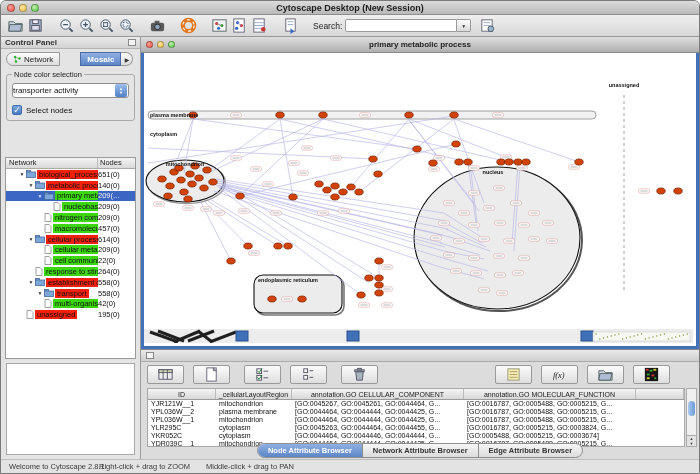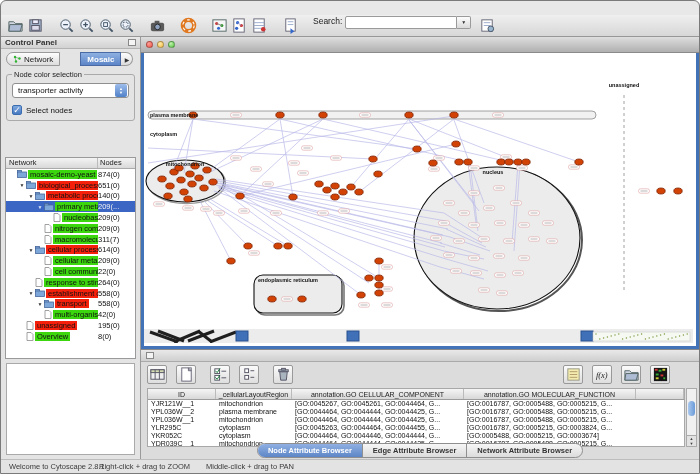--- a/index.html
+++ b/index.html
@@ -18,21 +18,21 @@
   .light.green{background:radial-gradient(circle at 35% 30%,#c4f2b0,#54c843);}
   .win-title{position:absolute;left:0;right:0;text-align:center;font-size:9px;
     font-weight:bold;color:#1c1c1c;line-height:14px;}
   
   .toolbar{position:absolute;top:14px;left:0;right:0;height:22px;
     background:linear-gradient(#efefef,#d7d7d7);border-bottom:1px solid #979797;
     display:flex;align-items:center;padding:0 4px;}
   .tb-group{display:flex;align-items:center;margin-right:11px;}
   .tb-btn{width:20px;height:20px;display:flex;align-items:center;justify-content:center;
     border-radius:3px;}
-  .search-wrap{display:flex;align-items:flex-start;margin-left:2px;}
+  .search-wrap{display:flex;align-items:center;margin-left:2px;}
   .search-label{font-size:8.5px;color:#222;margin-right:3px;}
   .search-input{width:112px;height:13px;border:1px solid #9a9a9a;border-radius:2px 0 0 2px;
     background:#fff;font-size:8px;padding:0 2px;outline:none;}
   .search-drop{width:14px;height:13px;border:1px solid #9a9a9a;border-left:none;
     background:linear-gradient(#fdfdfd,#d9d9d9);font-size:5px;color:#333;
     display:flex;align-items:center;justify-content:center;border-radius:0 2px 2px 0;}
   
   .main{position:absolute;top:36px;left:0;right:0;bottom:14px;display:flex;}
   
   .control-panel{width:140px;background:#e4e4e4;border-right:1px solid #9a9a9a;
@@ -49,21 +49,21 @@
   .cp-tab.selected{background:linear-gradient(#8fb0e2,#5d86c7);color:#fff;font-weight:bold;
     border-color:#4a6aa5;margin-left:20px;}
   .cp-tab-arrow{width:12px;height:14px;border:1px solid #9a9a9a;border-left:none;
     border-radius:0 7px 7px 0;background:linear-gradient(#fdfdfd,#dcdcdc);
     font-size:6px;display:flex;align-items:center;justify-content:center;color:#333;}
   .groupbox{position:relative;margin:6px 5px 4px 5px;border:1px solid #aaa;
     border-radius:3px;padding:8px 5px 5px 5px;}
   .groupbox .legend{position:absolute;top:-5px;left:5px;background:#e4e4e4;
     padding:0 2px;font-size:7.5px;color:#222;}
   .combo{height:15px;border:1px solid #8f8f8f;border-radius:3px;background:#fff;
-    display:flex;align-items:center;position:relative;padding-left:5px;}
+    display:flex;align-items:center;position:relative;}
   .combo .val{font-size:8px;color:#111;flex:1;}
   .combo .cap{width:12px;height:13px;margin:0 1px;border-radius:2px;
     background:linear-gradient(#9dbdec,#5181c8);display:flex;flex-direction:column;
     align-items:center;justify-content:center;color:#fff;font-size:4px;line-height:4px;}
   .check-row{display:flex;align-items:center;gap:4px;margin-top:7px;}
   .checkbox{width:10px;height:10px;border-radius:2px;border:1px solid #3c6db0;
     background:linear-gradient(#7fa9e0,#4879c0);color:#fff;font-size:9px;line-height:9px;
     text-align:center;font-weight:bold;}
   .check-label{font-size:8px;color:#111;}
   
@@ -94,21 +94,21 @@
   .iw-titlebar .light{width:7px;height:7px;}
   .iw-title{position:absolute;left:0;right:0;text-align:center;font-size:8px;
     font-weight:bold;color:#222;}
   .canvas{position:absolute;top:16px;left:0;right:0;bottom:0;background:#fff;overflow:hidden;}
   
   .data-panel{flex:1;background:#dcdcdc;border-top:1px solid #888;position:relative;min-height:0;}
   .dp-header{height:12px;background:linear-gradient(#e9e9e9,#cfcfcf);
     border-bottom:1px solid #aaa;display:flex;align-items:center;padding:0 5px;}
   .dp-header .t{font-size:8px;font-weight:bold;color:#333;flex:1;}
   .dp-toolbar{height:25px;display:flex;align-items:center;padding:0 6px;}
-  .dp-btn{width:20px;height:19px;border:1px solid #999;border-radius:2px;
+  .dp-btn{width:37px;height:19px;border:1px solid #999;border-radius:2px;
     background:linear-gradient(#fbfbfb,#dedede);display:flex;align-items:center;
     justify-content:center;margin-right:9px;}
   .dp-gap{width:5px;}
   .dp-right{margin-left:auto;display:flex;margin-right:14px;}
   .dp-table{position:absolute;left:6px;right:14px;top:38px;height:59px;background:#fff;
     border:1px solid #a8a8a8;overflow:hidden;}
   .dpt-head{display:flex;height:11px;background:linear-gradient(#f5f5f5,#d8d8d8);
     border-bottom:1px solid #9c9c9c;}
   .dpt-head div{font-size:7px;color:#222;text-align:center;border-right:1px solid #bbb;
     overflow:hidden;white-space:nowrap;line-height:11px;}
@@ -133,20 +133,28 @@
     border-top:1px solid #bdbdbd;}
   .statusbar span{position:absolute;top:2px;font-size:7.5px;color:#3a3a3a;}
   .st0{left:8px;} .st1{left:98px;} .st2{left:193px;margin-left:12px;}
   svg{display:block;}
 </style>
 </head>
 <body>
 
 <div class="window">
 
+  <div class="titlebar">
+    <div class="lights">
+      <div class="light red"></div>
+      <div class="light yellow"></div>
+      <div class="light green"></div>
+    </div>
+    <div class="win-title">Cytoscape Desktop (New Session)</div>
+  </div>
 
   <div class="toolbar">
     <span id="tb-icons" style="display:flex;align-items:center;">
         <span class="tb-group">
           <div class="tb-btn">
             <svg viewBox="0 0 18 18" width="17" height="17">
               <path d="M2 5h5l2 2h7v8H2z" fill="#cfd6e0" stroke="#566"></path>
               <path d="M3 8h13l-2 7H2z" fill="#aebdd4" stroke="#566"></path>
             </svg>
           </div>
@@ -298,166 +306,154 @@
           <span class="check-label">Select nodes</span>
         </div>
       </div>
       <div class="tree">
         <div class="tree-head">
           <div class="c1">Network</div>
           <div class="c2">Nodes</div>
         </div>
         <div id="tree-rows">
             <div class="tree-row">
-              <span style="width: 3px; flex: 0 0 auto;"></span>
-              <span class="arrow"></span>
+              <span style="width: 12px; flex: 0 0 auto;"></span>
+              <span class="arrow">▼</span>
               <span style="flex: 0 0 auto; margin-right: 1px;">
                 <svg width="10" height="8" viewBox="0 0 10 8">
                   <rect x="0.5" y="0.5" width="4" height="2.5" fill="#7da7d8" stroke="#46679c" stroke-width="0.8"></rect>
                   <rect x="0.5" y="2" width="9" height="5.5" fill="#7da7d8" stroke="#46679c" stroke-width="0.8"></rect>
                 </svg>
               </span>
-              <span class="lbl green">mosaic-demo-yeast</span>
-              <span class="cnt">874(0)</span>
-            </div>
-            <div class="tree-row">
-              <span style="width: 12px; flex: 0 0 auto;"></span>
+              <span class="lbl red">biological_process</span>
+              <span class="cnt">651(0)</span>
+            </div>
+            <div class="tree-row">
+              <span style="width: 21px; flex: 0 0 auto;"></span>
               <span class="arrow">▼</span>
               <span style="flex: 0 0 auto; margin-right: 1px;">
                 <svg width="10" height="8" viewBox="0 0 10 8">
                   <rect x="0.5" y="0.5" width="4" height="2.5" fill="#7da7d8" stroke="#46679c" stroke-width="0.8"></rect>
                   <rect x="0.5" y="2" width="9" height="5.5" fill="#7da7d8" stroke="#46679c" stroke-width="0.8"></rect>
                 </svg>
               </span>
-              <span class="lbl red">biological_process</span>
-              <span class="cnt">651(0)</span>
-            </div>
-            <div class="tree-row">
-              <span style="width: 21px; flex: 0 0 auto;"></span>
+              <span class="lbl red">metabolic process</span>
+              <span class="cnt">140(0)</span>
+            </div>
+            <div class="tree-row selected">
+              <span style="width: 30px; flex: 0 0 auto;"></span>
               <span class="arrow">▼</span>
               <span style="flex: 0 0 auto; margin-right: 1px;">
                 <svg width="10" height="8" viewBox="0 0 10 8">
                   <rect x="0.5" y="0.5" width="4" height="2.5" fill="#7da7d8" stroke="#46679c" stroke-width="0.8"></rect>
                   <rect x="0.5" y="2" width="9" height="5.5" fill="#7da7d8" stroke="#46679c" stroke-width="0.8"></rect>
                 </svg>
               </span>
-              <span class="lbl red">metabolic process</span>
-              <span class="cnt">140(0)</span>
-            </div>
-            <div class="tree-row selected">
+              <span class="lbl green">primary metabo</span>
+              <span class="cnt">209(...</span>
+            </div>
+            <div class="tree-row">
+              <span style="width: 39px; flex: 0 0 auto;"></span>
+              <span class="arrow"></span>
+              <span style="flex: 0 0 auto; margin-right: 1px;">
+                <svg width="8" height="9" viewBox="0 0 8 9">
+                  <path d="M1 .5h4l2 2v6H1z" fill="#fff" stroke="#8a8a8a" stroke-width="0.8"></path>
+                </svg>
+              </span>
+              <span class="lbl green">nucleobase-</span>
+              <span class="cnt">209(0)</span>
+            </div>
+            <div class="tree-row">
               <span style="width: 30px; flex: 0 0 auto;"></span>
+              <span class="arrow"></span>
+              <span style="flex: 0 0 auto; margin-right: 1px;">
+                <svg width="8" height="9" viewBox="0 0 8 9">
+                  <path d="M1 .5h4l2 2v6H1z" fill="#fff" stroke="#8a8a8a" stroke-width="0.8"></path>
+                </svg>
+              </span>
+              <span class="lbl green">nitrogen compo</span>
+              <span class="cnt">209(0)</span>
+            </div>
+            <div class="tree-row">
+              <span style="width: 30px; flex: 0 0 auto;"></span>
+              <span class="arrow"></span>
+              <span style="flex: 0 0 auto; margin-right: 1px;">
+                <svg width="8" height="9" viewBox="0 0 8 9">
+                  <path d="M1 .5h4l2 2v6H1z" fill="#fff" stroke="#8a8a8a" stroke-width="0.8"></path>
+                </svg>
+              </span>
+              <span class="lbl green">macromolecule</span>
+              <span class="cnt">457(0)</span>
+            </div>
+            <div class="tree-row">
+              <span style="width: 21px; flex: 0 0 auto;"></span>
               <span class="arrow">▼</span>
               <span style="flex: 0 0 auto; margin-right: 1px;">
                 <svg width="10" height="8" viewBox="0 0 10 8">
                   <rect x="0.5" y="0.5" width="4" height="2.5" fill="#7da7d8" stroke="#46679c" stroke-width="0.8"></rect>
                   <rect x="0.5" y="2" width="9" height="5.5" fill="#7da7d8" stroke="#46679c" stroke-width="0.8"></rect>
                 </svg>
               </span>
-              <span class="lbl green">primary metabo</span>
-              <span class="cnt">209(...</span>
-            </div>
-            <div class="tree-row">
-              <span style="width: 39px; flex: 0 0 auto;"></span>
+              <span class="lbl red">cellular process</span>
+              <span class="cnt">614(0)</span>
+            </div>
+            <div class="tree-row">
+              <span style="width: 30px; flex: 0 0 auto;"></span>
               <span class="arrow"></span>
               <span style="flex: 0 0 auto; margin-right: 1px;">
                 <svg width="8" height="9" viewBox="0 0 8 9">
                   <path d="M1 .5h4l2 2v6H1z" fill="#fff" stroke="#8a8a8a" stroke-width="0.8"></path>
                 </svg>
               </span>
-              <span class="lbl green">nucleobase-</span>
+              <span class="lbl green">cellular metabo</span>
               <span class="cnt">209(0)</span>
             </div>
             <div class="tree-row">
               <span style="width: 30px; flex: 0 0 auto;"></span>
               <span class="arrow"></span>
               <span style="flex: 0 0 auto; margin-right: 1px;">
                 <svg width="8" height="9" viewBox="0 0 8 9">
                   <path d="M1 .5h4l2 2v6H1z" fill="#fff" stroke="#8a8a8a" stroke-width="0.8"></path>
                 </svg>
               </span>
-              <span class="lbl green">nitrogen compo</span>
-              <span class="cnt">209(0)</span>
-            </div>
-            <div class="tree-row">
-              <span style="width: 30px; flex: 0 0 auto;"></span>
+              <span class="lbl green">cell communicat</span>
+              <span class="cnt">22(0)</span>
+            </div>
+            <div class="tree-row">
+              <span style="width: 21px; flex: 0 0 auto;"></span>
               <span class="arrow"></span>
               <span style="flex: 0 0 auto; margin-right: 1px;">
                 <svg width="8" height="9" viewBox="0 0 8 9">
                   <path d="M1 .5h4l2 2v6H1z" fill="#fff" stroke="#8a8a8a" stroke-width="0.8"></path>
                 </svg>
               </span>
-              <span class="lbl green">macromolecule</span>
-              <span class="cnt">311(7)</span>
+              <span class="lbl green">response to stimulu</span>
+              <span class="cnt">264(0)</span>
             </div>
             <div class="tree-row">
               <span style="width: 21px; flex: 0 0 auto;"></span>
               <span class="arrow">▼</span>
               <span style="flex: 0 0 auto; margin-right: 1px;">
                 <svg width="10" height="8" viewBox="0 0 10 8">
                   <rect x="0.5" y="0.5" width="4" height="2.5" fill="#7da7d8" stroke="#46679c" stroke-width="0.8"></rect>
                   <rect x="0.5" y="2" width="9" height="5.5" fill="#7da7d8" stroke="#46679c" stroke-width="0.8"></rect>
                 </svg>
               </span>
-              <span class="lbl red">cellular process</span>
-              <span class="cnt">614(0)</span>
+              <span class="lbl red">establishment of lo</span>
+              <span class="cnt">558(0)</span>
             </div>
             <div class="tree-row">
               <span style="width: 30px; flex: 0 0 auto;"></span>
-              <span class="arrow"></span>
-              <span style="flex: 0 0 auto; margin-right: 1px;">
-                <svg width="8" height="9" viewBox="0 0 8 9">
-                  <path d="M1 .5h4l2 2v6H1z" fill="#fff" stroke="#8a8a8a" stroke-width="0.8"></path>
-                </svg>
-              </span>
-              <span class="lbl green">cellular metabo</span>
-              <span class="cnt">209(0)</span>
-            </div>
-            <div class="tree-row">
-              <span style="width: 30px; flex: 0 0 auto;"></span>
-              <span class="arrow"></span>
-              <span style="flex: 0 0 auto; margin-right: 1px;">
-                <svg width="8" height="9" viewBox="0 0 8 9">
-                  <path d="M1 .5h4l2 2v6H1z" fill="#fff" stroke="#8a8a8a" stroke-width="0.8"></path>
-                </svg>
-              </span>
-              <span class="lbl green">cell communicat</span>
-              <span class="cnt">22(0)</span>
-            </div>
-            <div class="tree-row">
-              <span style="width: 21px; flex: 0 0 auto;"></span>
-              <span class="arrow"></span>
-              <span style="flex: 0 0 auto; margin-right: 1px;">
-                <svg width="8" height="9" viewBox="0 0 8 9">
-                  <path d="M1 .5h4l2 2v6H1z" fill="#fff" stroke="#8a8a8a" stroke-width="0.8"></path>
-                </svg>
-              </span>
-              <span class="lbl green">response to stimulu</span>
-              <span class="cnt">264(0)</span>
-            </div>
-            <div class="tree-row">
-              <span style="width: 21px; flex: 0 0 auto;"></span>
               <span class="arrow">▼</span>
               <span style="flex: 0 0 auto; margin-right: 1px;">
                 <svg width="10" height="8" viewBox="0 0 10 8">
                   <rect x="0.5" y="0.5" width="4" height="2.5" fill="#7da7d8" stroke="#46679c" stroke-width="0.8"></rect>
                   <rect x="0.5" y="2" width="9" height="5.5" fill="#7da7d8" stroke="#46679c" stroke-width="0.8"></rect>
                 </svg>
               </span>
-              <span class="lbl red">establishment of lo</span>
-              <span class="cnt">558(0)</span>
-            </div>
-            <div class="tree-row">
-              <span style="width: 30px; flex: 0 0 auto;"></span>
-              <span class="arrow">▼</span>
-              <span style="flex: 0 0 auto; margin-right: 1px;">
-                <svg width="10" height="8" viewBox="0 0 10 8">
-                  <rect x="0.5" y="0.5" width="4" height="2.5" fill="#7da7d8" stroke="#46679c" stroke-width="0.8"></rect>
-                  <rect x="0.5" y="2" width="9" height="5.5" fill="#7da7d8" stroke="#46679c" stroke-width="0.8"></rect>
-                </svg>
-              </span>
               <span class="lbl red">transport</span>
               <span class="cnt">558(0)</span>
             </div>
             <div class="tree-row">
               <span style="width: 30px; flex: 0 0 auto;"></span>
               <span class="arrow"></span>
               <span style="flex: 0 0 auto; margin-right: 1px;">
                 <svg width="8" height="9" viewBox="0 0 8 9">
                   <path d="M1 .5h4l2 2v6H1z" fill="#fff" stroke="#8a8a8a" stroke-width="0.8"></path>
                 </svg>
@@ -468,46 +464,36 @@
             <div class="tree-row">
               <span style="width: 12px; flex: 0 0 auto;"></span>
               <span class="arrow"></span>
               <span style="flex: 0 0 auto; margin-right: 1px;">
                 <svg width="8" height="9" viewBox="0 0 8 9">
                   <path d="M1 .5h4l2 2v6H1z" fill="#fff" stroke="#8a8a8a" stroke-width="0.8"></path>
                 </svg>
               </span>
               <span class="lbl red">unassigned</span>
               <span class="cnt">195(0)</span>
-            </div>
-            <div class="tree-row">
-              <span style="width: 12px; flex: 0 0 auto;"></span>
-              <span class="arrow"></span>
-              <span style="flex: 0 0 auto; margin-right: 1px;">
-                <svg width="8" height="9" viewBox="0 0 8 9">
-                  <path d="M1 .5h4l2 2v6H1z" fill="#fff" stroke="#8a8a8a" stroke-width="0.8"></path>
-                </svg>
-              </span>
-              <span class="lbl green">Overview</span>
-              <span class="cnt">8(0)</span>
             </div>
           </div>
       </div>
       <div class="birdseye"></div>
     </div>
 
     <div class="right-area">
 
       <div class="inner-window">
         <div class="iw-titlebar">
           <div class="lights">
             <div class="light red"></div>
             <div class="light yellow"></div>
             <div class="light green"></div>
           </div>
+          <div class="iw-title">primary metabolic process</div>
         </div>
         <div class="canvas">
           <svg id="net-svg" width="549" height="290" viewBox="0 0 549 290">
               <rect x="4" y="58" width="448" height="8" rx="4" fill="#f1f1f1" stroke="#8a8a8a" stroke-width="0.8"></rect>
               <ellipse cx="42.5" cy="129.5" rx="39" ry="21" fill="none" stroke="#9a9a9a" stroke-width="1.4"></ellipse>
               <ellipse cx="41" cy="128" rx="39" ry="21" fill="#ececec" stroke="#111" stroke-width="1.1"></ellipse>
               <ellipse cx="355" cy="187" rx="83" ry="71" fill="none" stroke="#555" stroke-width="2"></ellipse>
               <ellipse cx="353" cy="185" rx="83" ry="71" fill="#ececec" stroke="#111" stroke-width="1.1"></ellipse>
               <rect x="112" y="224" width="88" height="38" rx="9" fill="none" stroke="#777" stroke-width="1.6"></rect>
               <rect x="110" y="222" width="88" height="38" rx="9" fill="#ececec" stroke="#111" stroke-width="1.1"></rect>
@@ -910,22 +896,22 @@
               </div>
             </div>
         </div>
         <div class="vscroll">
           <div class="vthumb"></div>
           <div class="varrows">▲<br>▼</div>
         </div>
         <div class="dp-tabs">
           <span class="dp-tabgroup">
             <span class="dp-tab selected">Node Attribute Browser</span>
+            <span class="dp-tab">Network Attribute Browser</span>
             <span class="dp-tab">Edge Attribute Browser</span>
-            <span class="dp-tab">Network Attribute Browser</span>
           </span>
         </div>
       </div>
 
     </div>
   </div>
 
   <div class="statusbar">
     <span class="st0">Welcome to Cytoscape 2.8.1</span>
     <span class="st1">Right-click + drag to ZOOM</span>

